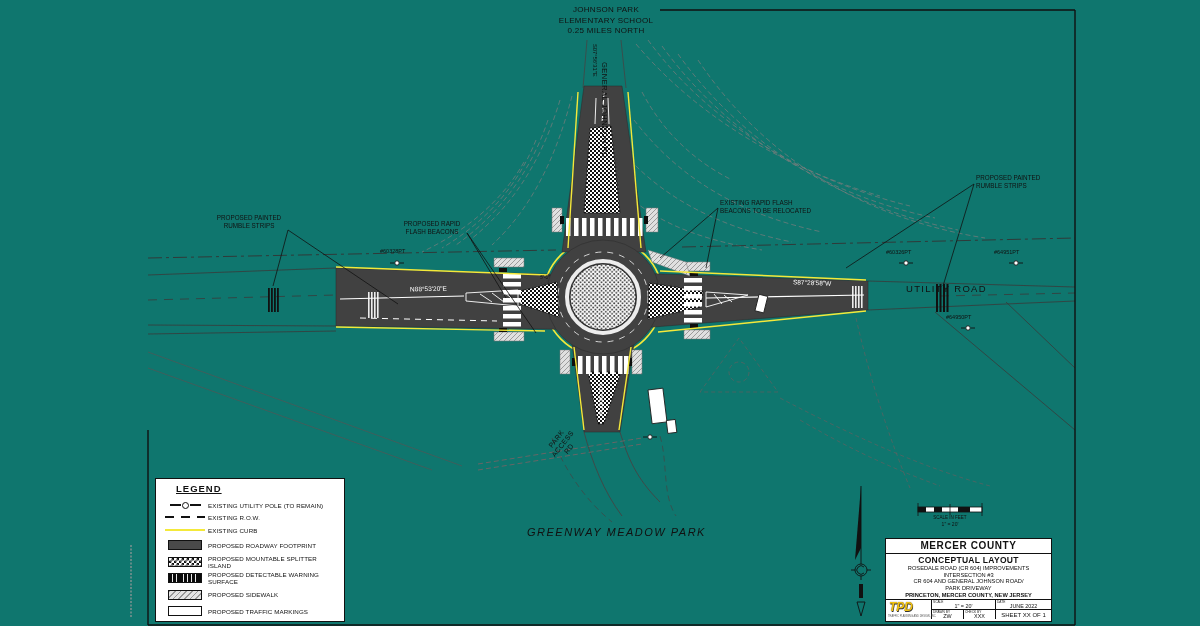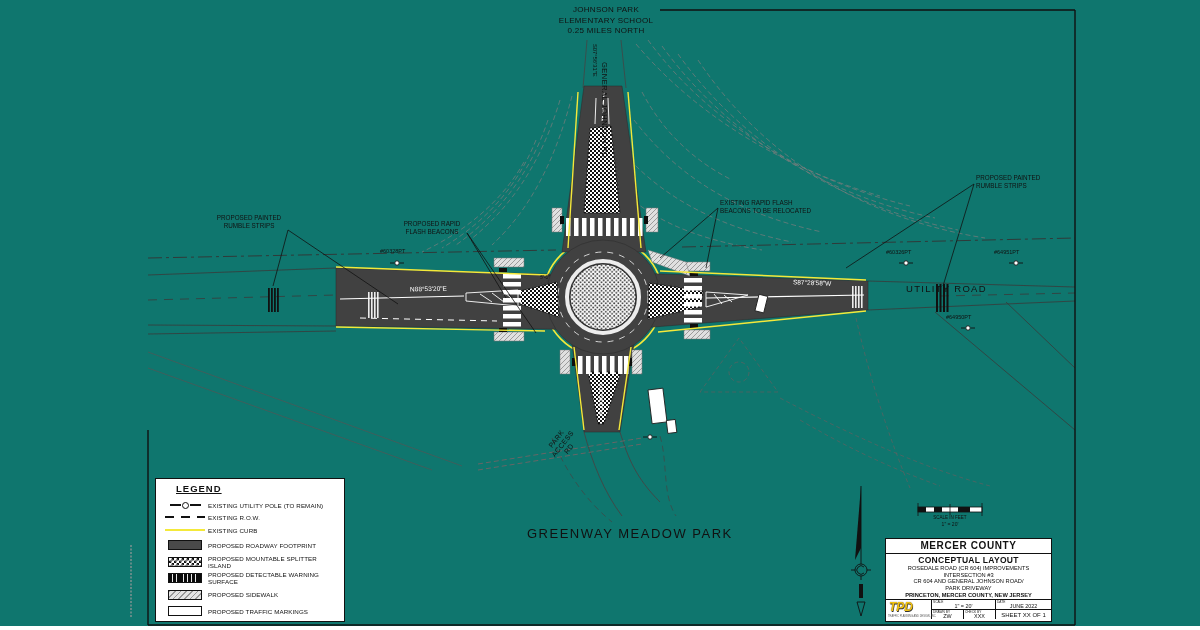--- a/index.html
+++ b/index.html
@@ -352,21 +352,21 @@
 
 <div class="t" style="left:906px;top:283px;font-size:9.5px;letter-spacing:1.3px;">UTILITY ROAD</div>
 <div class="t w" style="left:410px;top:285px;font-size:6.5px;transform:rotate(-1.5deg);">N88°53'20"E</div>
 <div class="t w" style="left:793px;top:279px;font-size:6.5px;transform:rotate(2deg);">S87°28'58"W</div>
 <div class="t" style="left:604px;top:383px;transform:rotate(90deg);transform-origin:0 0;font-size:5.5px;color:#e8e8e8;">S01°53'07"W</div>
 
 <div class="t pre c" style="left:540px;top:432px;width:46px;font-size:7px;line-height:8px;transform:rotate(-52deg);transform-origin:50% 50%;letter-spacing:.4px;">PARK
 ACCESS
 RD</div>
 
-<div class="t" style="left:527px;top:526px;font-size:13px;letter-spacing:1.5px;">GREENWAY MEADOW PARK</div>
+<div class="t" style="left:527px;top:526px;font-size:11px;letter-spacing:1.5px;font-style:italic;">GREENWAY MEADOW PARK</div>
 
 <div class="t pre c" style="left:203px;top:214px;width:92px;font-size:6.3px;line-height:8px;">PROPOSED PAINTED
 RUMBLE STRIPS</div>
 <div class="t pre c" style="left:392px;top:220px;width:80px;font-size:6.3px;line-height:8px;">PROPOSED RAPID
 FLASH BEACONS</div>
 <div class="t pre" style="left:720px;top:199px;width:132px;font-size:6.3px;line-height:8px;">EXISTING RAPID FLASH
 BEACONS TO BE RELOCATED</div>
 <div class="t pre" style="left:976px;top:174px;width:92px;font-size:6.3px;line-height:8px;">PROPOSED PAINTED
 RUMBLE STRIPS</div>
 

